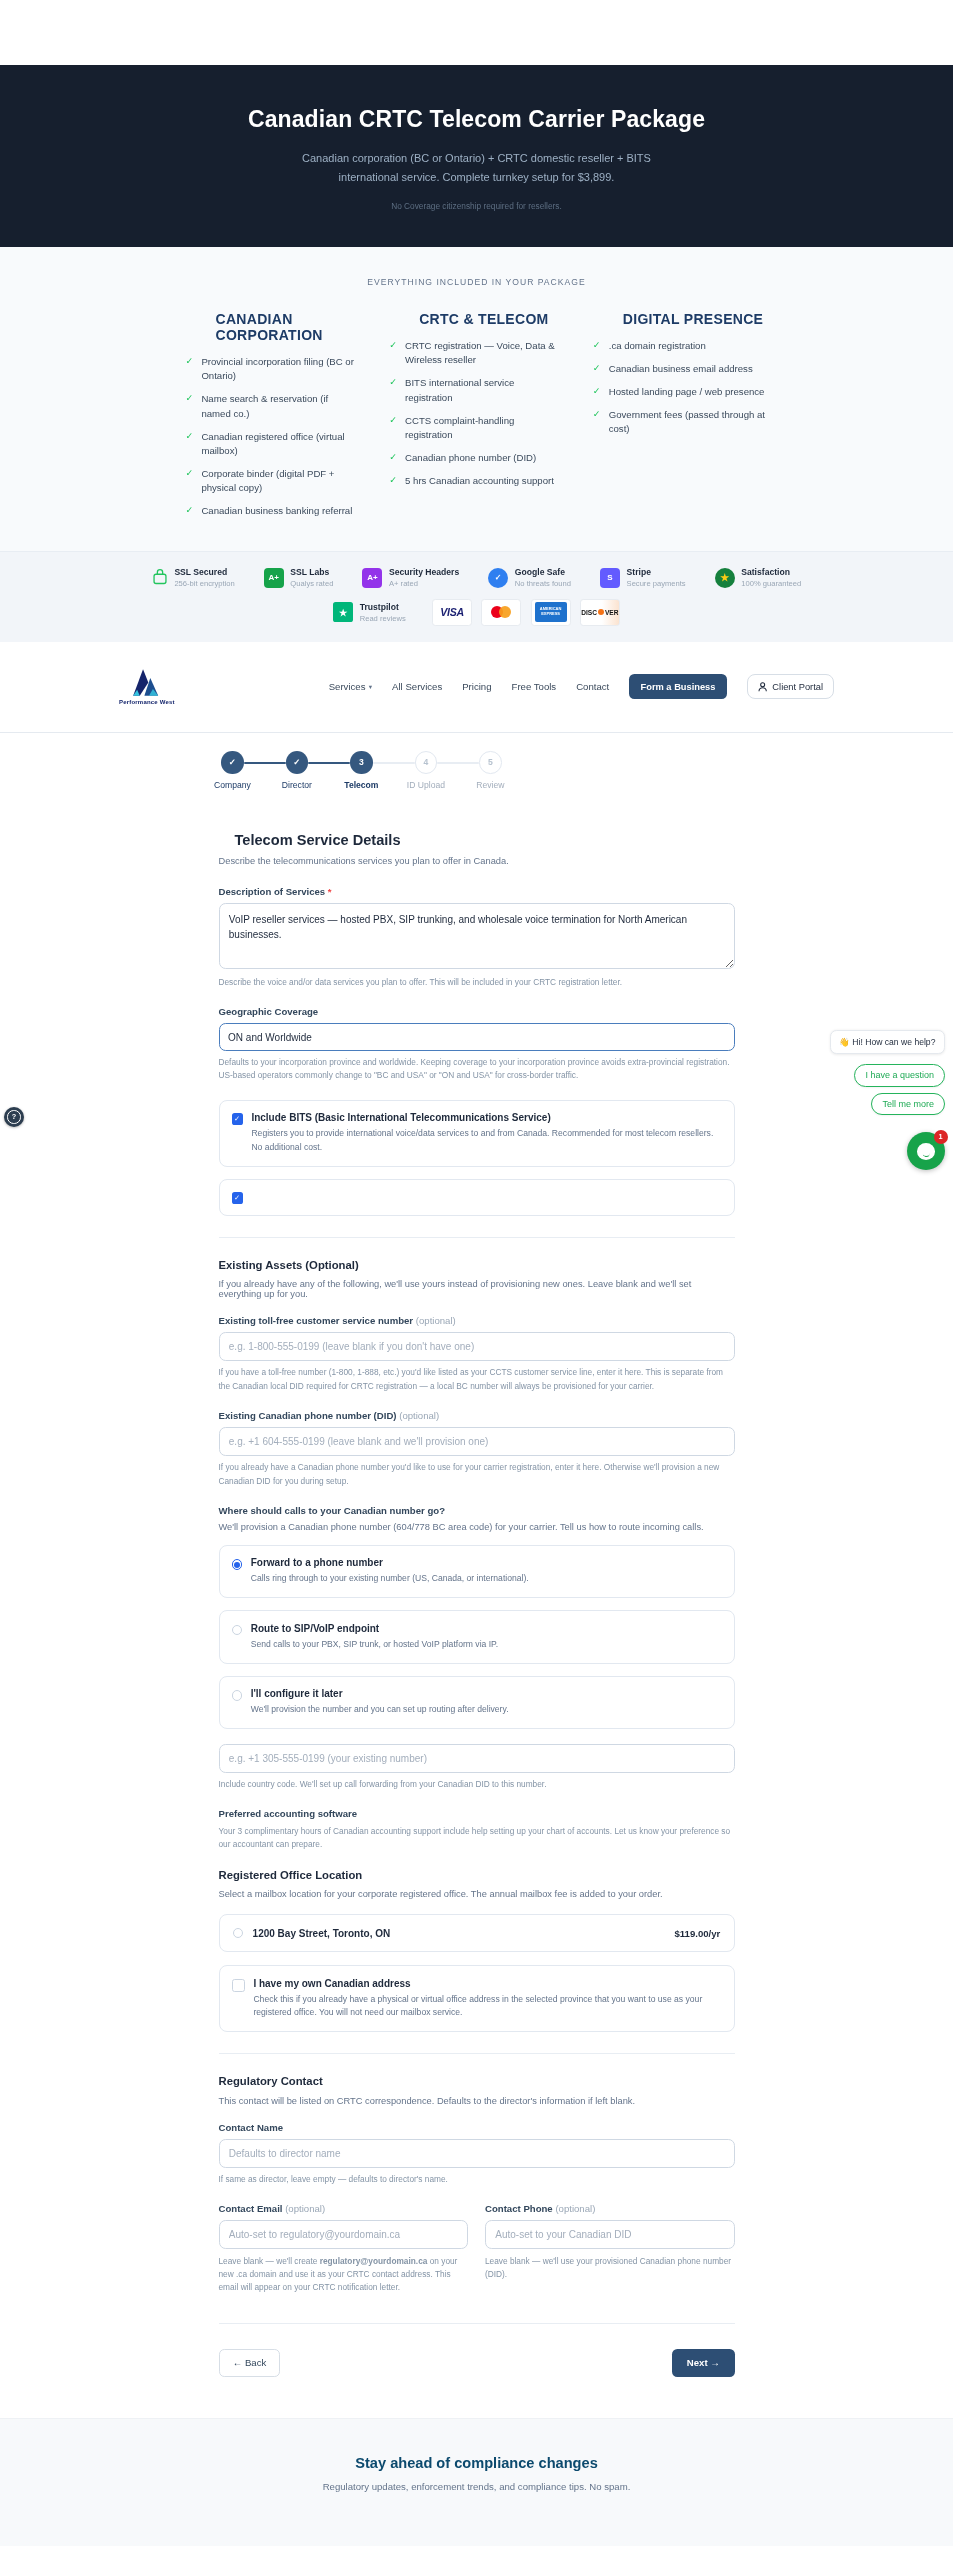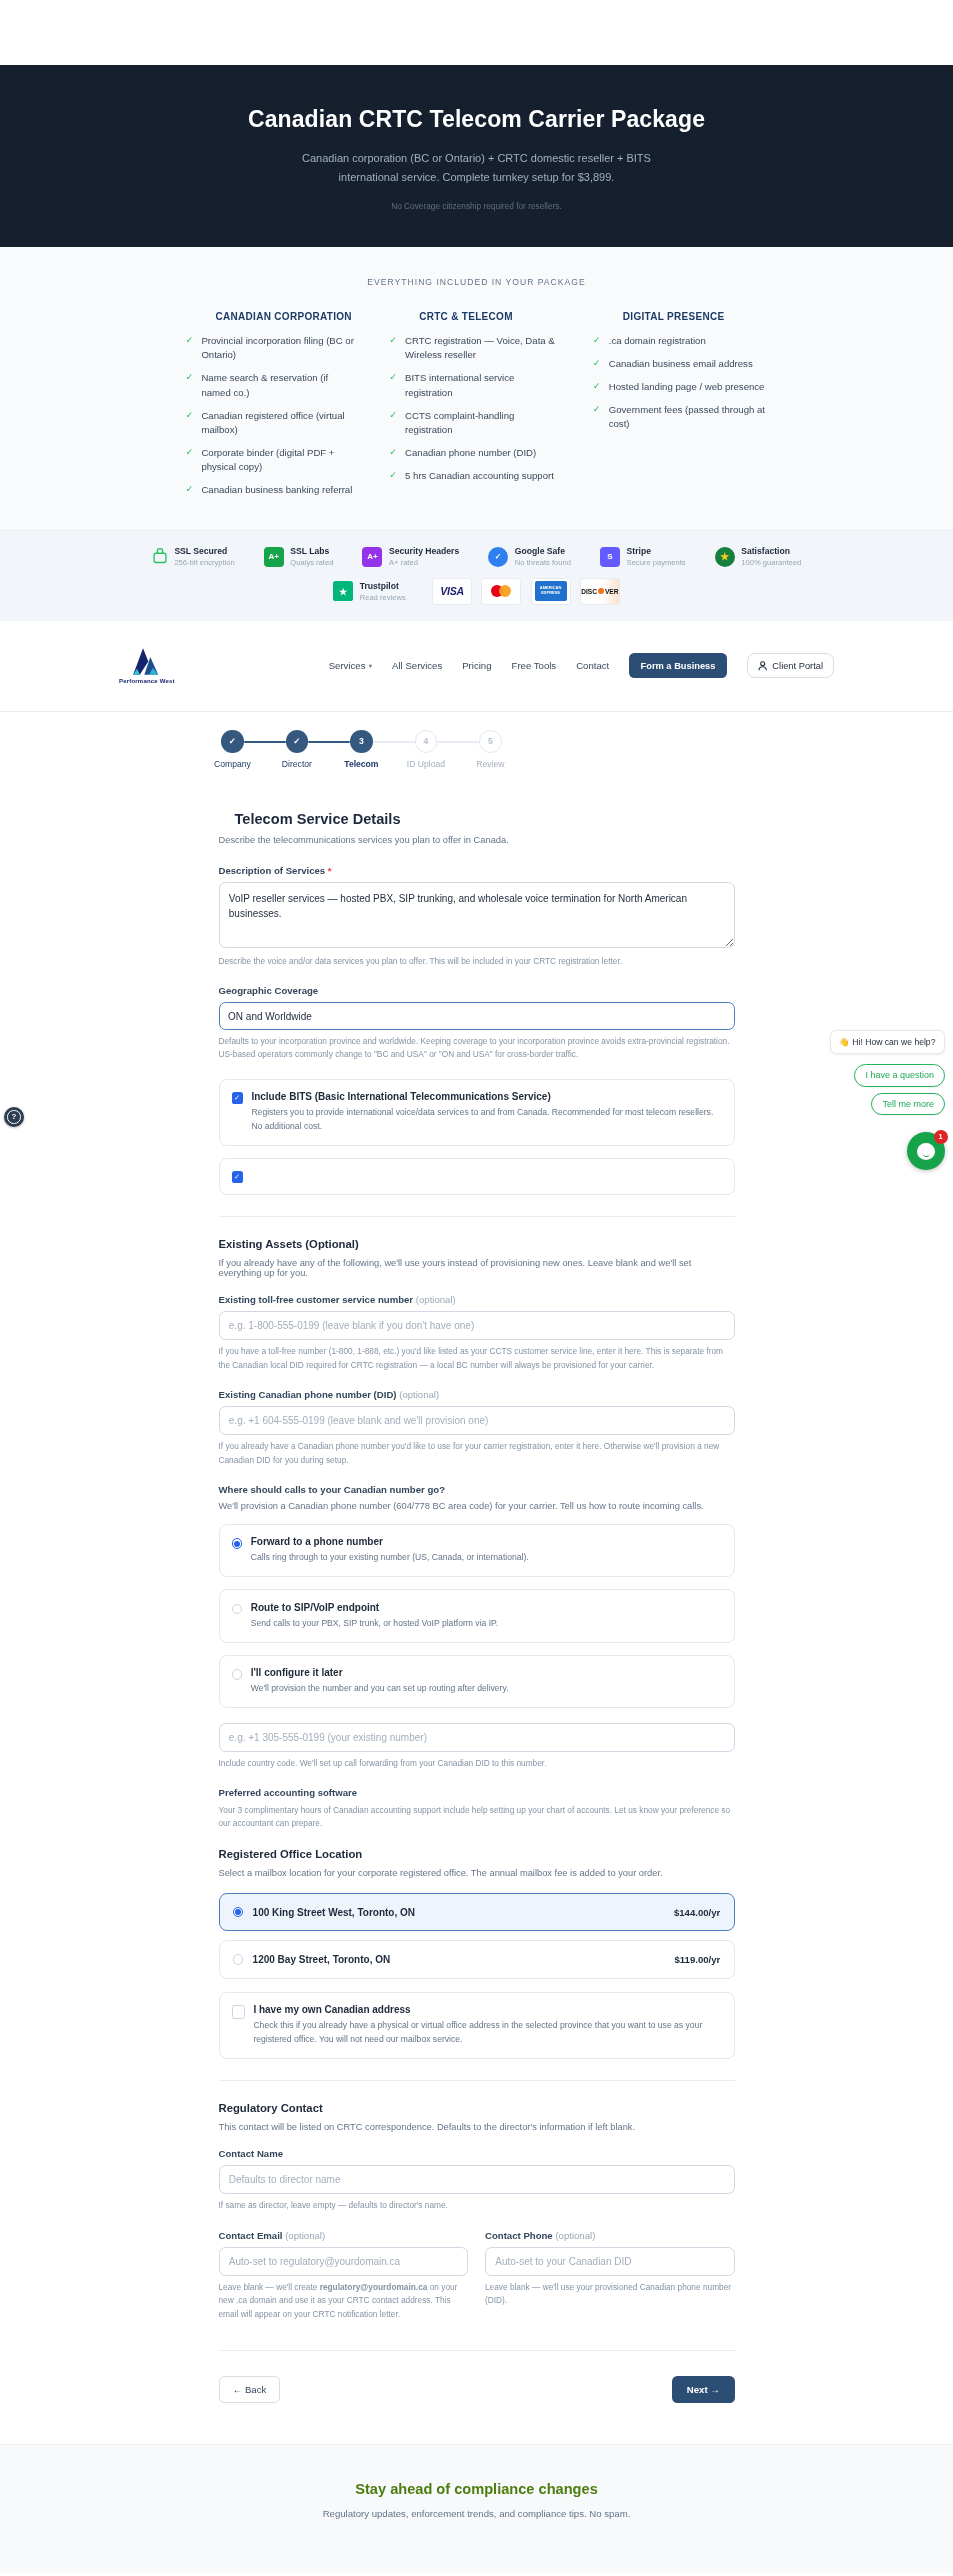--- a/index.html
+++ b/index.html
@@ -9,21 +9,21 @@
   
   .hero{margin-top:65px;background:#161f2e;color:#fff;text-align:center;padding:41px 0 36px;}
   .hero h1{font-size:23px;margin:0 0 16px;font-weight:700;letter-spacing:0.1px;}
   .hero .sub{color:#9db0c4;font-size:11px;line-height:1.7;max-width:410px;margin:0 auto 14.6px;}
   .hero .note{color:#5d6e82;font-size:8.3px;}
 
   
   .included{background:#f8fafc;padding:30px 0 24px;border-bottom:0.7px solid #e8edf3;}
   .inc-head{text-align:center;color:#64748b;font-size:8.6px;letter-spacing:1px;margin-bottom:24px;}
   .inc-cols{width:582px;margin:0 auto;display:grid;grid-template-columns:1fr 1fr 1fr;gap:29px;}
-  .inc-col h4{color:#1d3b66;font-size:10px;letter-spacing:0.3px;margin:0 0 12px;padding-left:30px;}
+  .inc-col h4{color:#1d3b66;font-size:14px;letter-spacing:0.3px;margin:0 0 12px;padding-left:30px;}
   .inc-item{display:flex;gap:6.6px;font-size:9.6px;color:#3b4a5c;line-height:1.5;margin-bottom:8.6px;}
   .check{color:#22c55e;font-size:9.3px;flex:0 0 9.3px;}
 
   
   .badges{background:#f2f5f9;padding:14.6px 0 16px;}
   .badge-row{display:flex;justify-content:center;gap:29px;align-items:center;}
   .badge{display:flex;gap:6.6px;align-items:center;}
   .badge .t{font-size:8.6px;font-weight:700;color:#1e293b;margin-bottom:2px;}
   .badge .s{font-size:7.6px;color:#9aa7b6;}
   .sq{width:20px;height:20px;border-radius:4px;display:flex;align-items:center;justify-content:center;
@@ -104,21 +104,21 @@
   .selwrap .selchev{position:absolute;right:10.6px;top:50%;transform:translateY(-58%);font-size:8px;color:#334155;pointer-events:none;}
   .twocol{display:grid;grid-template-columns:1fr 1fr;gap:17px;}
   .form-actions{display:flex;justify-content:space-between;margin:25px 0 0;padding-bottom:41px;}
   .btn-back{border:0.7px solid #d7dee6;border-radius:5.3px;padding:7.3px 13.2px;background:#fff;font-size:9.6px;
             color:#33475c;cursor:pointer;font-family:inherit;}
   .btn-next{background:#2d4e74;color:#fff;border:none;border-radius:5.3px;padding:7.3px 14.6px;font-size:9.6px;
             font-weight:700;cursor:pointer;font-family:inherit;}
 
   
   .cta{background:#f7f9fb;border-top:0.7px solid #eef1f5;text-align:center;padding:36px 0 37px;}
-  .cta h2{font-size:14.6px;color:#4d7c0f;margin:0 0 10.6px;}
+  .cta h2{font-size:14.6px;color:#0c4a6e;margin:0 0 10.6px;}
   .cta .sub{font-size:9.6px;color:#64748b;margin-bottom:17px;}
 
   
   .help-fab{position:absolute;left:4px;top:1107px;width:20px;height:20px;border-radius:50%;background:#2d3e50;
             display:flex;align-items:center;justify-content:center;cursor:pointer;box-shadow:0 0.7px 2.6px rgba(0,0,0,.3);}
   .help-fab span{width:11.3px;height:11.3px;border:1px solid #fff;border-radius:50%;color:#fff;font-size:7.3px;
                  display:flex;align-items:center;justify-content:center;font-weight:700;}
   .chat-stack{position:absolute;right:8px;top:1030px;display:flex;flex-direction:column;align-items:flex-end;}
   .chat-greet{background:#fff;border:0.7px solid #e5e9ee;border-radius:6.6px;padding:6px 8.6px;font-size:8.6px;
               color:#1e293b;box-shadow:0 0.7px 2.6px rgba(0,0,0,.08);}
@@ -422,25 +422,20 @@
 
   <input class="input" style="margin-top: 2.6px;" placeholder="e.g. +1 305-555-0199 (your existing number)">
   <div class="helper">Include country code. We'll set up call forwarding from your Canadian DID to this number.</div>
 
   <label class="field-label">Preferred accounting software</label>
   <div class="helper">Your 3 complimentary hours of Canadian accounting support include help setting up your chart of accounts. Let us know your preference so our accountant can prepare.</div>
 
   <h3>Registered Office Location</h3>
   <div class="form-sub" style="margin-bottom:14.6px">Select a mailbox location for your corporate registered office. The annual mailbox fee is added to your order.</div>
 
-  <div class="office-opt sel">
-    <span class="radio on" style="margin-top:0"></span>
-    <span class="office-label">100 King Street West, Toronto, ON</span>
-    <span class="office-price">$144.00/yr</span>
-  </div>
   <div class="office-opt">
     <span class="radio off" style="margin-top:0"></span>
     <span class="office-label">1200 Bay Street, Toronto, ON</span>
     <span class="office-price">$119.00/yr</span>
   </div>
 
   <div class="card" style="margin-top:13.2px">
     <span class="cb empty">✓</span>
     <div>
       <div class="card-title">I have my own Canadian address</div>

